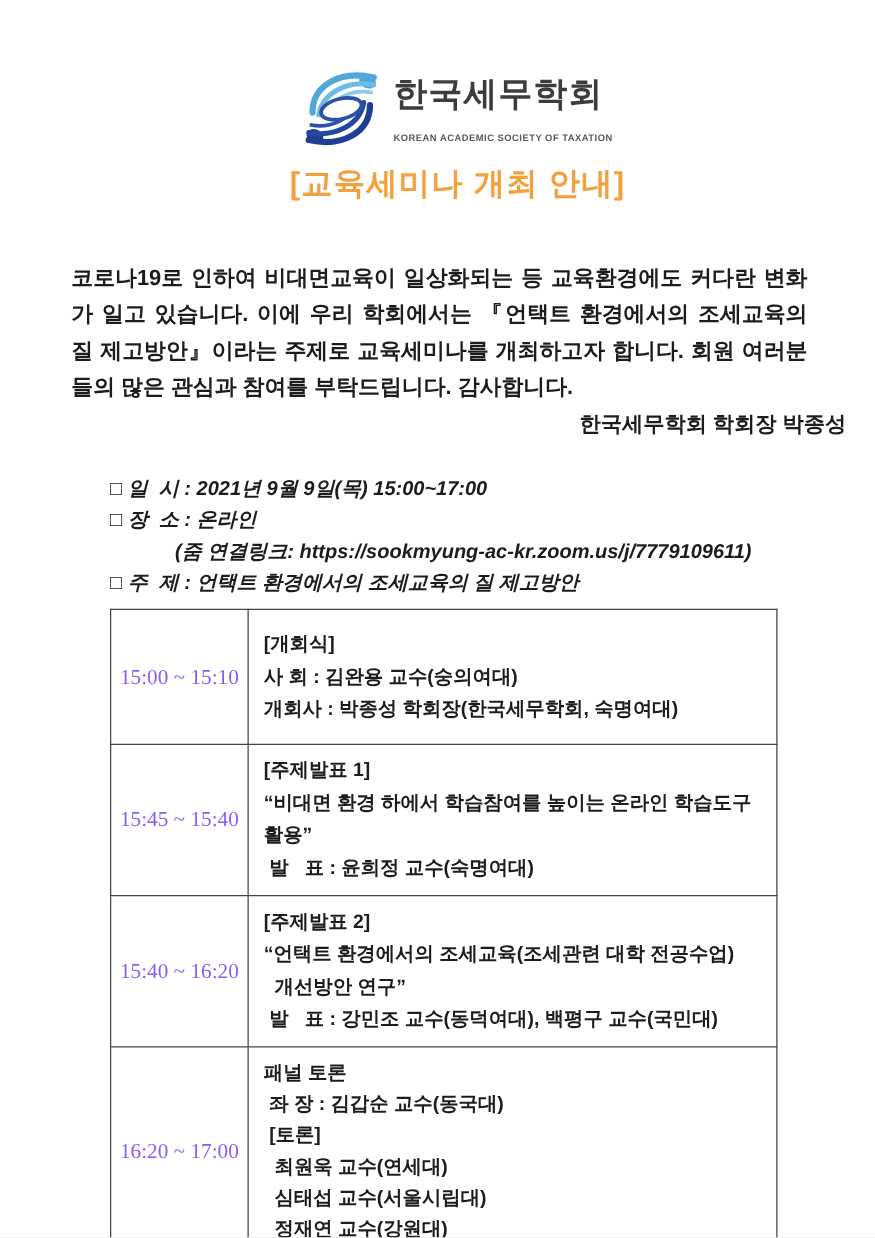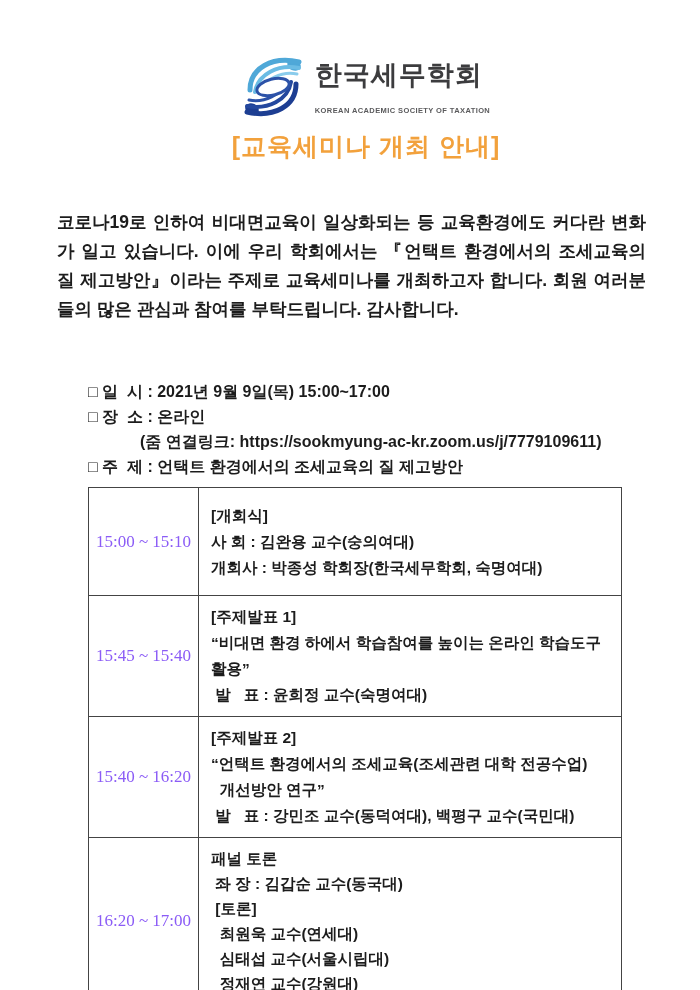--- a/index.html
+++ b/index.html
@@ -75,20 +75,21 @@
     color: #1c1c1c;
   }
 
   
   .details {
     position: absolute;
     top: 379px; left: 88px;
     font-size: 16px;
     font-weight: 600;
     color: #1c1c1c;
+    font-style: italic;
   }
   .detail-line { line-height: 25px; white-space: pre-wrap; }
   .detail-line.indent { padding-left: 52px; }
 
   
   .schedule {
     position: absolute;
     top: 487px; left: 88px;
     border-collapse: collapse;
   }
@@ -141,20 +142,21 @@
     <div class="logo-text">
       <div class="logo-name">한국세무학회</div>
       <div class="logo-sub">KOREAN ACADEMIC SOCIETY OF TAXATION</div>
     </div>
   </div>
 
   <div class="doc-title">[교육세미나 개최 안내]</div>
 
   <p class="intro">코로나19로 인하여 비대면교육이 일상화되는 등 교육환경에도 커다란 변화가 일고 있습니다. 이에 우리 학회에서는 『언택트 환경에서의 조세교육의 질 제고방안』이라는 주제로 교육세미나를 개최하고자 합니다. 회원 여러분들의 많은 관심과 참여를 부탁드립니다. 감사합니다.</p>
 
+  <div class="signature">한국세무학회 학회장 박종성</div>
 
   <div class="details">
     <div class="detail-line">□ 일  시 : 2021년 9월 9일(목) 15:00~17:00</div>
     <div class="detail-line">□ 장  소 : 온라인</div>
     <div class="detail-line indent">(줌 연결링크: https://sookmyung-ac-kr.zoom.us/j/7779109611)</div>
     <div class="detail-line">□ 주  제 : 언택트 환경에서의 조세교육의 질 제고방안</div>
   </div>
 
   <table class="schedule">
     <tbody>

